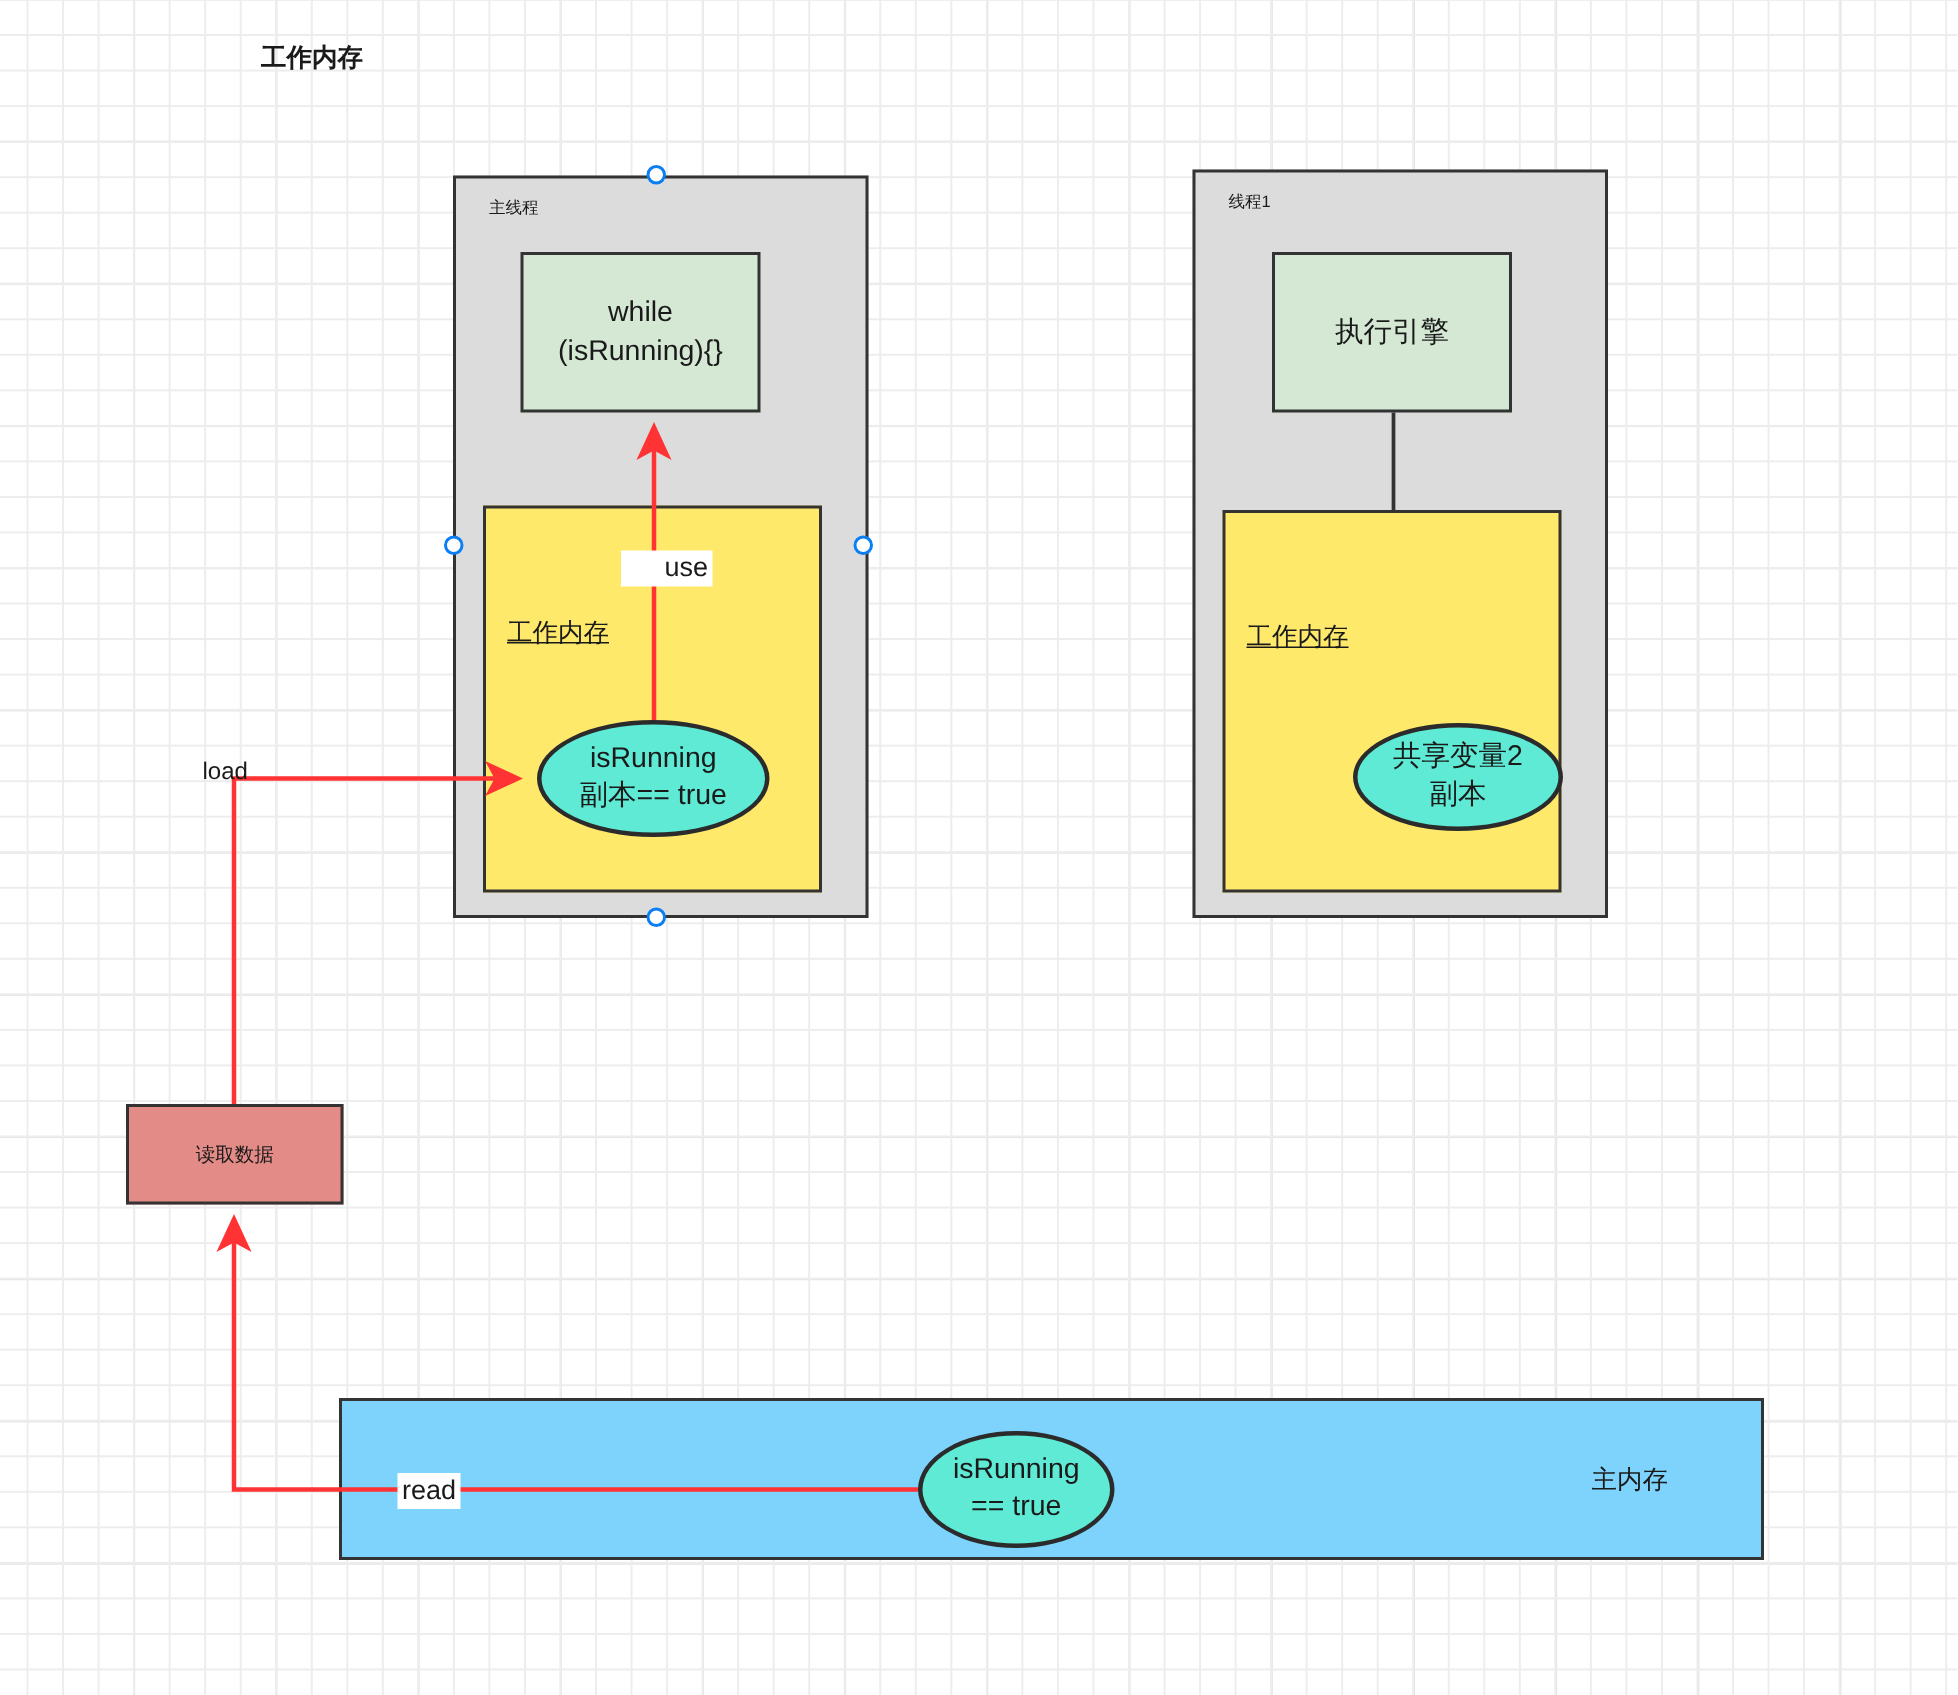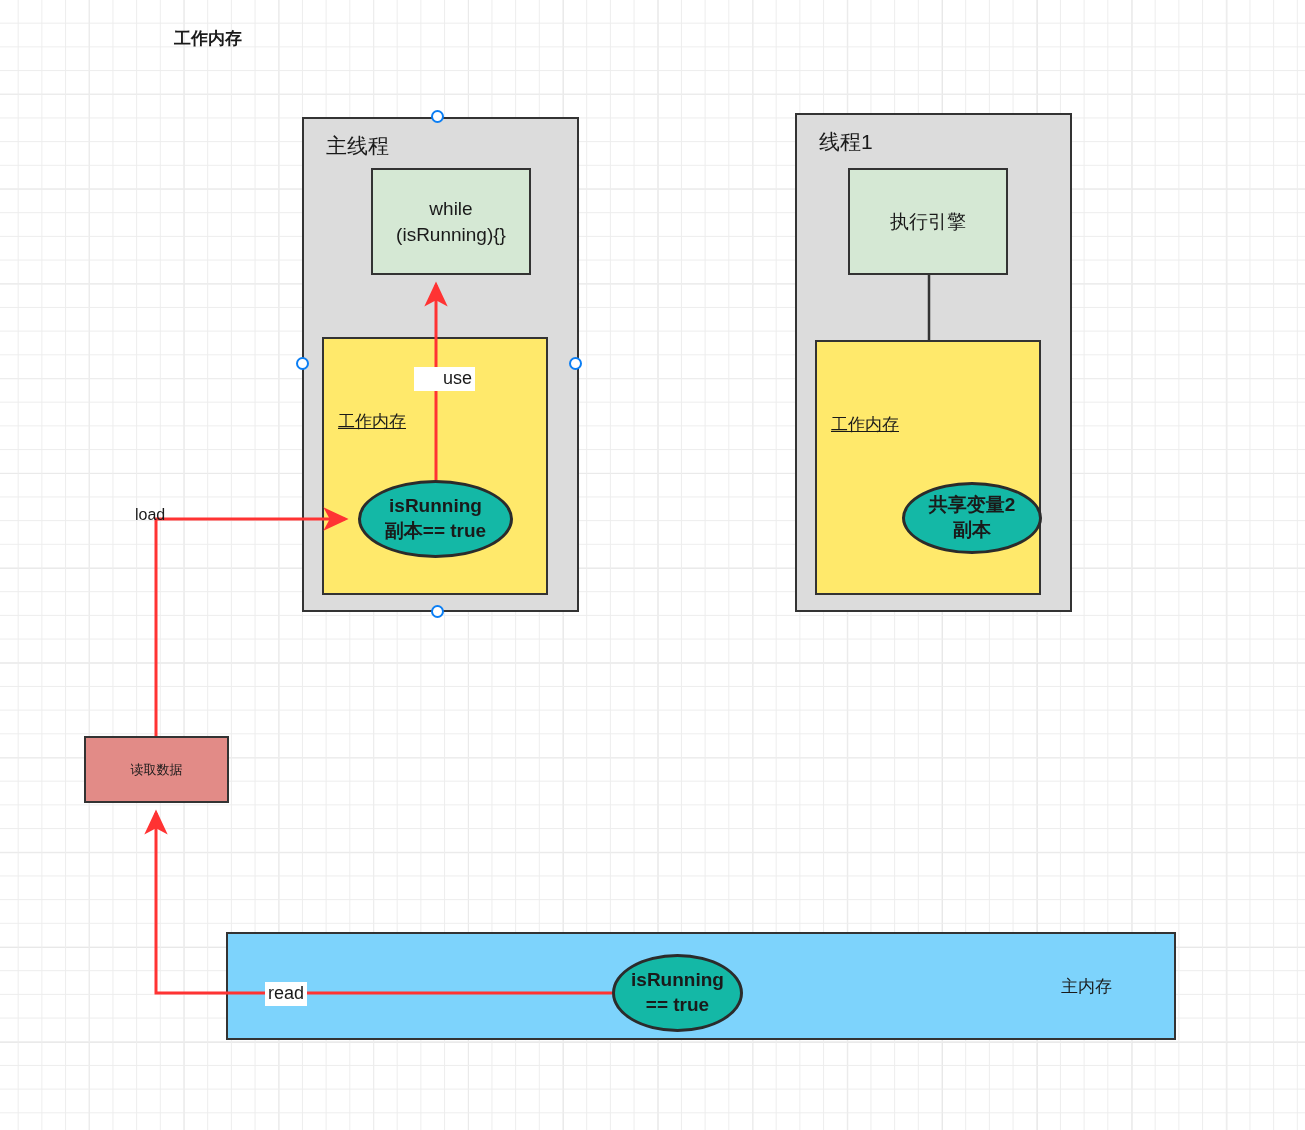--- a/index.html
+++ b/index.html
@@ -42,21 +42,21 @@
     color: #1a1a1a;
     white-space: pre-line;
   }
   .thread-box {
     background: #dcdcdc;
     align-items: flex-start;
     justify-content: flex-start;
   }
   .thread-box > .lbl {
     padding: 14px 0 0 22px;
-    font-size: 21px;
+    font-size: 11px;
     line-height: 1.25;
   }
   .engine-box {
     background: #d5e8d4;
     align-items: center;
     justify-content: center;
     text-align: center;
     font-size: 19px;
     line-height: 1.35;
   }
@@ -82,30 +82,29 @@
     background: #e28b87;
     align-items: center;
     justify-content: center;
     font-size: 13px;
   }
   .ellipse {
     position: absolute;
     box-sizing: border-box;
     border: 3px solid #2b2b2b;
     border-radius: 50%;
-    background: #14b8a6;
+    background: #5eead4;
     display: flex;
     align-items: center;
     justify-content: center;
     text-align: center;
     font-size: 19px;
     line-height: 1.3;
     color: #1a1a1a;
     white-space: pre-line;
-    font-weight: bold;
   }
 
   
   .edge-label {
     position: absolute;
     background: #ffffff;
     color: #1a1a1a;
     font-size: 18px;
     line-height: 1.1;
     padding: 2px 3px;
@@ -154,21 +153,21 @@
 <body>
 
 <div id="canvas"></div>
 
 <div id="page-title">工作内存</div>
 
 <div class="node thread-box" style="left:302px; top:117px; width:277px; height:495px;">
   <div class="lbl">主线程</div>
 </div>
 
-<div class="node engine-box" style="left:371px; top:168px; width:160px; height:107px;">while
+<div class="node engine-box" style="left:347px; top:168px; width:160px; height:107px;">while
 (isRunning){}</div>
 
 <div class="node workmem-box" style="left:322px; top:337px; width:226px; height:258px;">
   <div class="lbl">工作内存</div>
 </div>
 
 <div class="ellipse" style="left:358px; top:480px; width:155px; height:78px;">isRunning
 副本== true</div>
 
 <div class="node thread-box" style="left:795px; top:113px; width:277px; height:499px;">

